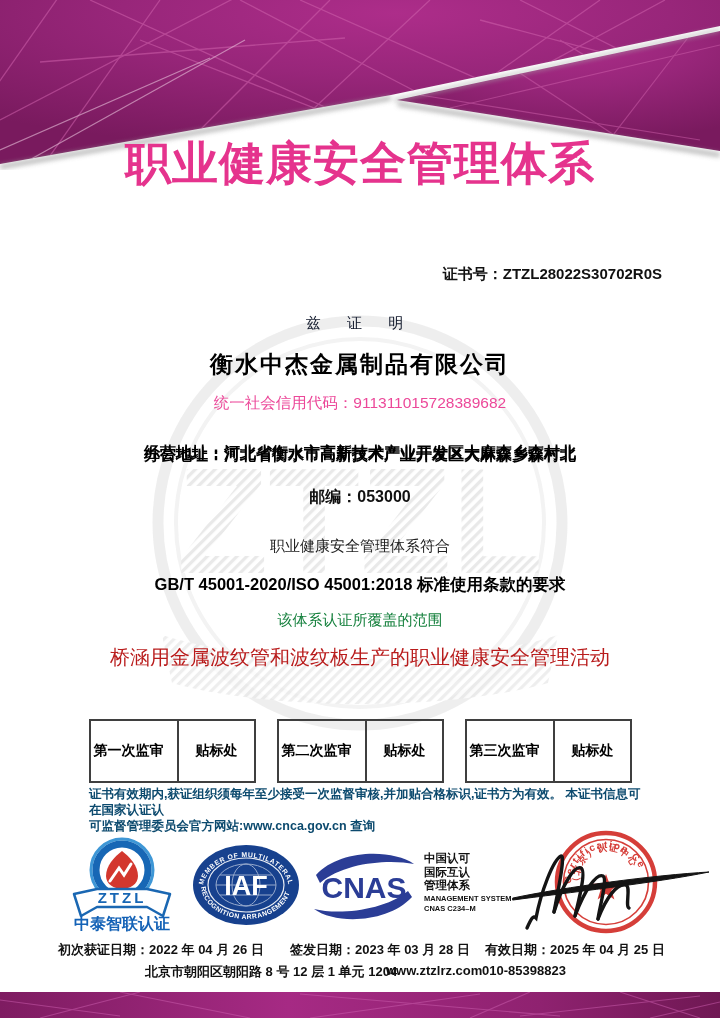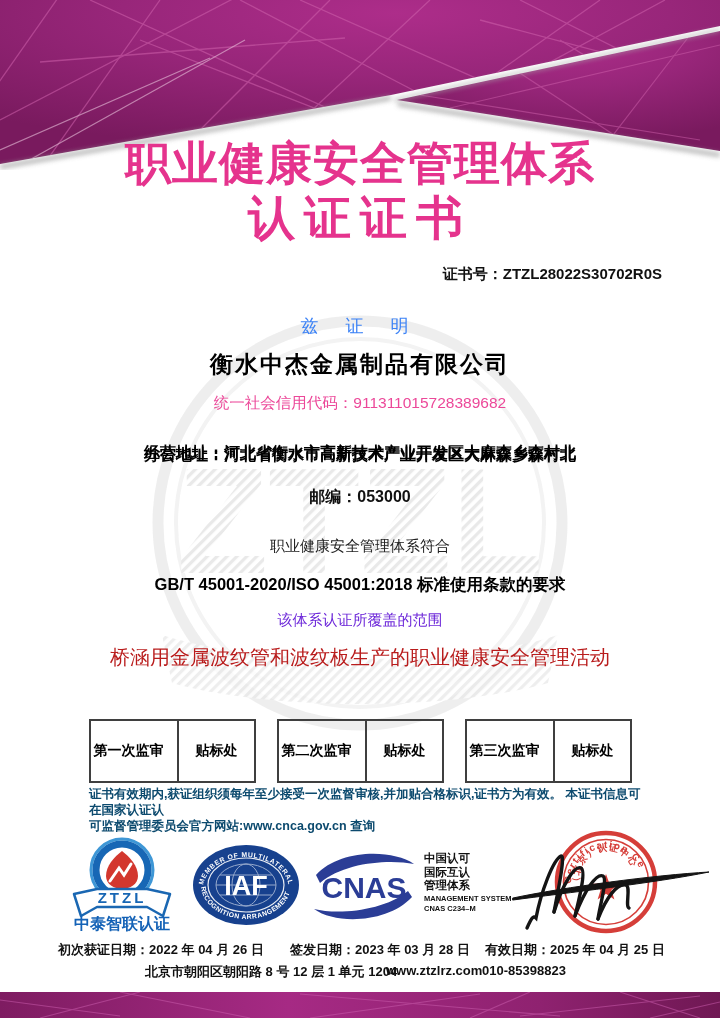--- a/index.html
+++ b/index.html
@@ -6,29 +6,29 @@
   .page{position:relative;width:720px;height:1018px;background:#fff;overflow:hidden;
         font-family:"Liberation Sans","DejaVu Sans",sans-serif;color:#111;}
   .layer{position:absolute;left:0;top:0;}
   .ln{position:absolute;left:0;width:720px;text-align:center;white-space:nowrap;z-index:3;}
   .title-block{position:absolute;left:0;width:720px;text-align:center;z-index:3;}
   .t1{font-family:"DejaVu Serif","Liberation Serif",serif;font-weight:bold;
       font-size:46px;letter-spacing:1px;color:#e5338d;line-height:1.1;}
   .t2{font-family:"DejaVu Serif","Liberation Serif",serif;font-weight:bold;
       font-size:47px;letter-spacing:9px;color:#e5338d;line-height:1.05;margin-top:4px;}
   .cert-no{position:absolute;top:265px;right:58px;font-size:15px;font-weight:bold;z-index:3;}
-  .certify{top:314px;font-size:18px;letter-spacing:11px;color:#3b82f6;font-weight:500;}
+  .certify{top:314px;font-size:15px;letter-spacing:11px;color:#0f172a;font-weight:500;}
   .company{top:349px;font-size:23px;font-weight:bold;letter-spacing:2px;color:#000;}
   .code{top:393px;font-size:15.5px;color:#ec4899;}
   .addr{font-size:16px;font-weight:bold;color:#000;}
   .a1{top:419px;}.a2{top:445px;}.a3{top:443px;}
   .post{top:487px;font-size:16px;font-weight:bold;}
   .conform{top:537px;font-size:15px;color:#222;}
   .standard{top:574px;font-size:16.5px;font-weight:bold;color:#000;}
-  .scopelab{top:611px;font-size:15px;color:#6d28d9;}
+  .scopelab{top:611px;font-size:15px;color:#15803d;}
   .scope{top:644px;font-size:20px;font-weight:normal;color:#b91c1c;}
   .audit-row{position:absolute;top:719px;left:89px;width:543px;display:flex;
              justify-content:space-between;z-index:3;}
   .audit-box{width:163px;height:60px;border:2px solid #3f3f3f;display:flex;background:transparent;gap:11px;}
   .audit-cell{flex:1;display:flex;align-items:center;justify-content:center;
               font-size:14px;font-weight:bold;color:#000;}
   .audit-cell.right{border-left:2px solid #3f3f3f;}
   .notes{position:absolute;top:786px;left:89px;width:552px;font-size:12.5px;font-weight:600;
          color:#0c4a6e;line-height:16px;z-index:3;}
   .logos{position:absolute;left:0;top:0;z-index:3;}
@@ -108,21 +108,20 @@
     <g opacity="0.9">
       <circle cx="260" cy="218" r="202" fill="none" stroke="#ededed" stroke-width="11"></circle>
       <circle cx="260" cy="218" r="184" fill="none" stroke="#f2f2f2" stroke-width="4"></circle>
       <text x="260" y="268" text-anchor="middle" font-size="150" font-weight="bold" font-family="'Liberation Sans','DejaVu Sans',sans-serif" fill="url(#wms)">ZTZL</text>
       <path d="M62,330 C160,362 360,362 458,330 L448,378 C350,406 170,406 72,378 Z" fill="url(#wms)" opacity="0.8"></path>
     </g>
   </svg>
 
   <div class="title-block" style="top:138px;">
     <div class="t1">职业健康安全管理体系</div>
-    <div class="t2">认证证书</div>
   </div>
 
   <div class="cert-no">
     <span>证书号：</span><span>ZTZL28022S30702R0S</span>
   </div>
 
   <div class="ln certify">兹 证 明</div>
   <div class="ln company">衡水中杰金属制品有限公司</div>
   <div class="ln code">统一社会信用代码：911311015728389682</div>
   <div class="ln addr a2">办公地址：河北省衡水市高新技术产业开发区大麻森乡森村北</div>

